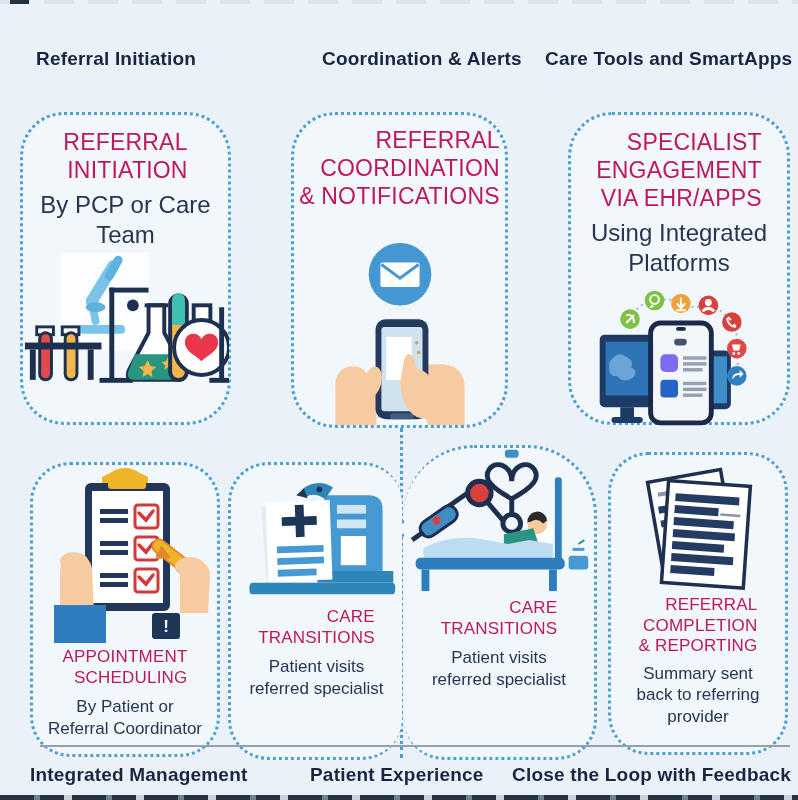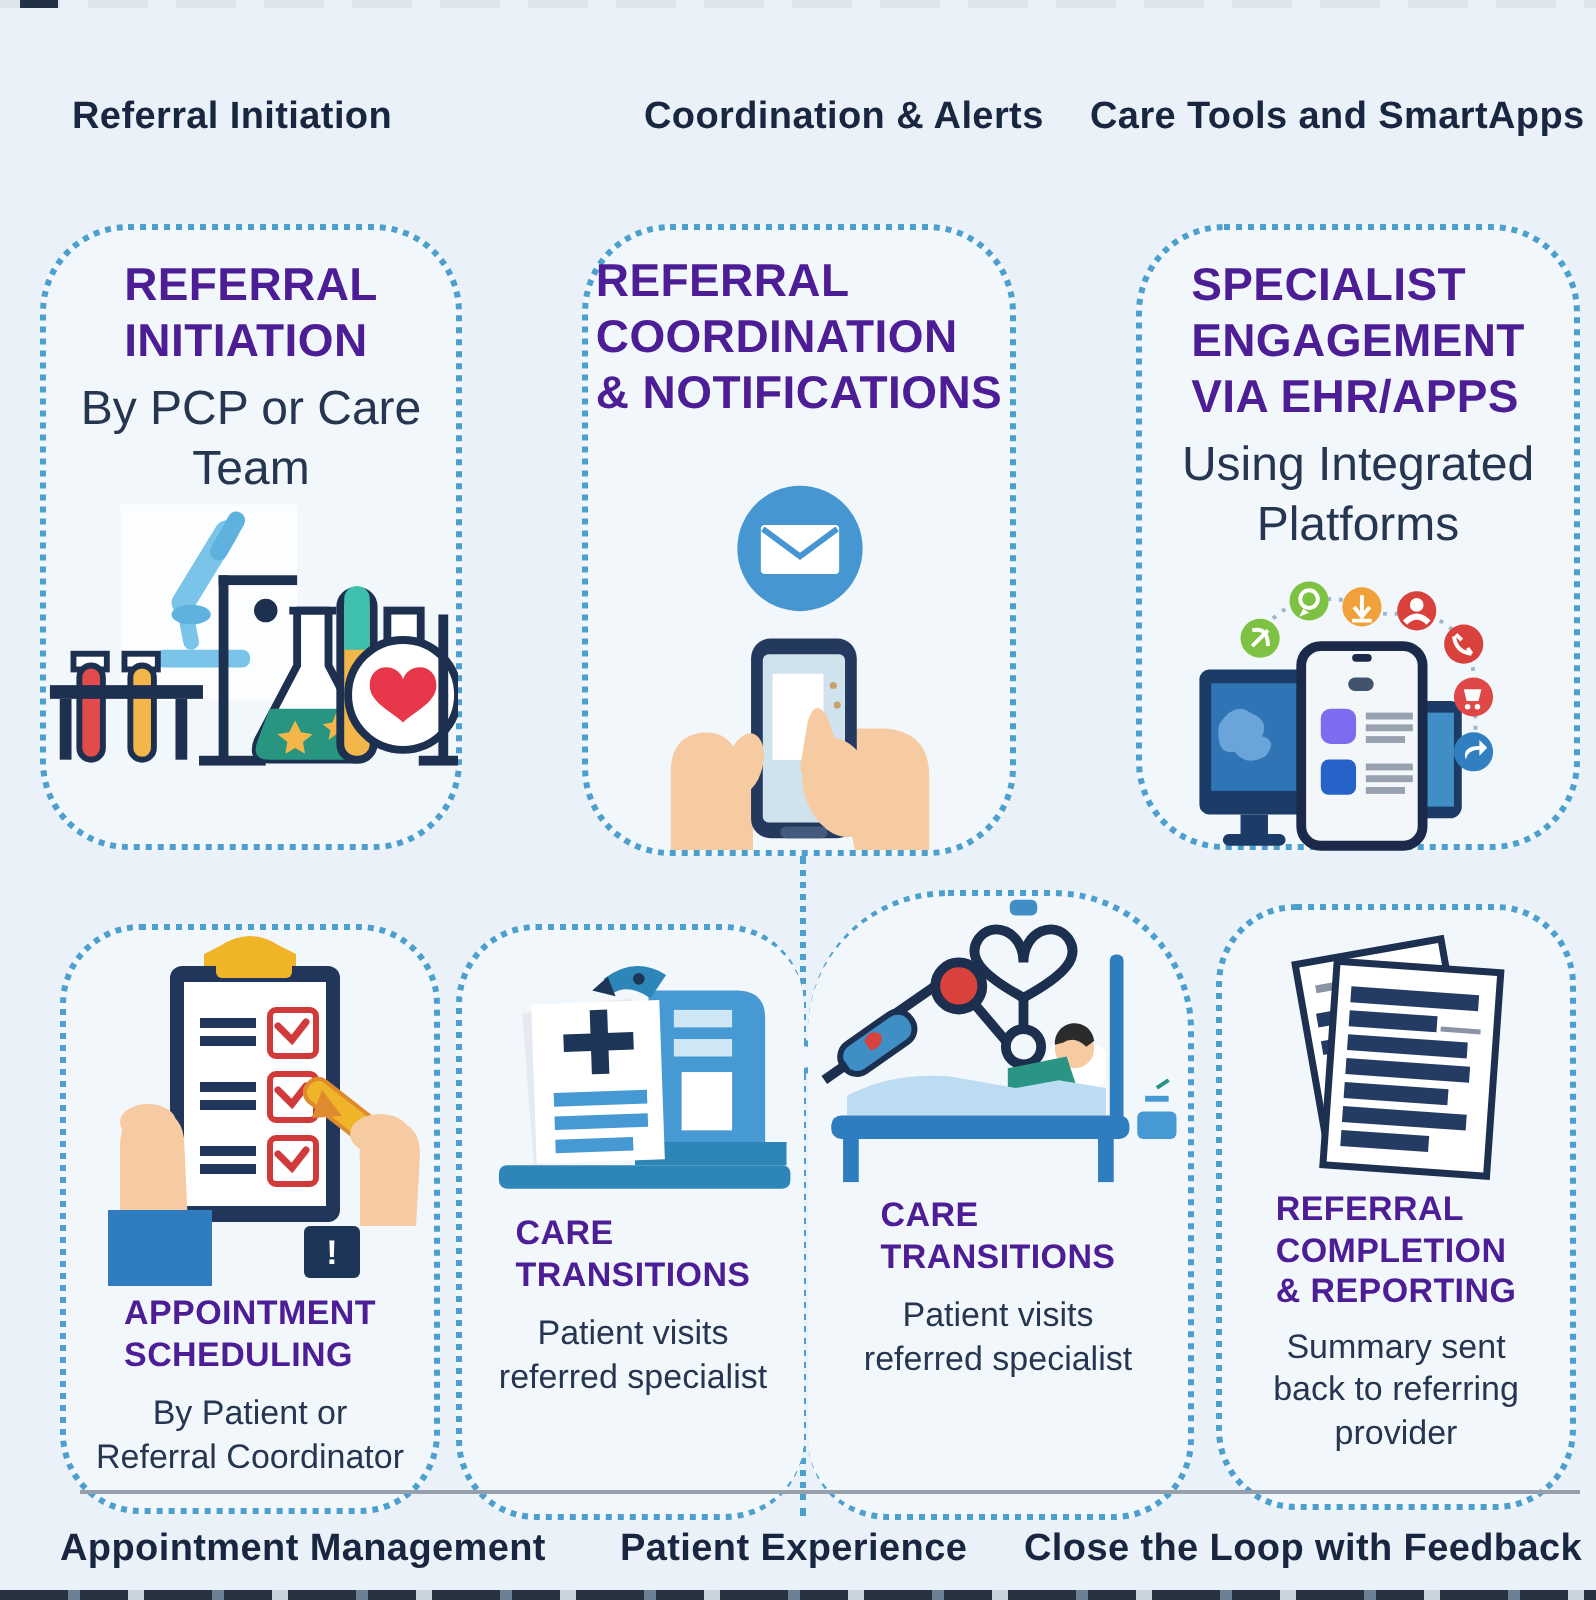--- a/index.html
+++ b/index.html
@@ -15,21 +15,21 @@
 
   
   .sec-label{position:absolute;font-size:19px;font-weight:700;color:#18263f;letter-spacing:.2px;white-space:nowrap;}
   .tl0{left:36px;top:48px;}  .tl1{left:280px;top:48px;margin-left:42px;}  .tl2{left:545px;top:48px;}
   .bl0{left:30px;top:764px;} .bl1{left:310px;top:764px;} .bl2{left:512px;top:764px;}
   .bottom-rule{position:absolute;left:40px;top:745px;width:750px;height:2px;background:#95a0ac;}
 
   
   .box{position:absolute;border:3px dotted #4da0cd;border-radius:44px;background:#f2f7fc;
        display:flex;flex-direction:column;align-items:center;box-sizing:border-box;}
-  .box-title{font-weight:700;color:#4c1d95;text-align:left;white-space:pre-line;line-height:1.22;letter-spacing:.2px;}
+  .box-title{font-weight:400;color:#be185d;text-align:right;white-space:pre-line;line-height:1.22;letter-spacing:.2px;}
   .box-sub{color:#263650;text-align:center;white-space:pre-line;line-height:1.25;}
   .t-lg{font-size:23px;} .t-md{font-size:17px;}
   .s-lg{font-size:24px;} .s-md{font-size:17px;}
 
   .box1{left:20px;top:112px;width:211px;height:313px;padding-top:13px;}
   .box2{left:291px;top:112px;width:217px;height:316px;padding-top:11px;}
   .box3{left:568px;top:112px;width:222px;height:313px;padding-top:13px;}
   .box4{left:30px;top:462px;width:190px;height:295px;border-radius:40px;}
   .box5{left:228px;top:462px;width:174px;height:298px;border-radius:40px;border-right:none;}
   .box6{left:404px;top:445px;width:193px;height:315px;border-radius:70px 70px 40px 40px;border-left:none;}
@@ -348,18 +348,18 @@
     </svg>
     <div class="box-title t-md" style="margin-top:4px">REFERRAL
 COMPLETION
 &amp; REPORTING</div>
     <div class="box-sub s-md" style="margin-top:6px">Summary sent
 back to referring
 provider</div>
   </div>
 
   <div class="bottom-rule"></div>
-  <div class="sec-label bl0">Appointment Management</div>
+  <div class="sec-label bl0">Integrated Management</div>
   <div class="sec-label bl1">Patient Experience</div>
   <div class="sec-label bl2">Close the Loop with Feedback</div>
   <div class="bottom-strip"></div>
 
 </div>
 
 </body></html>

